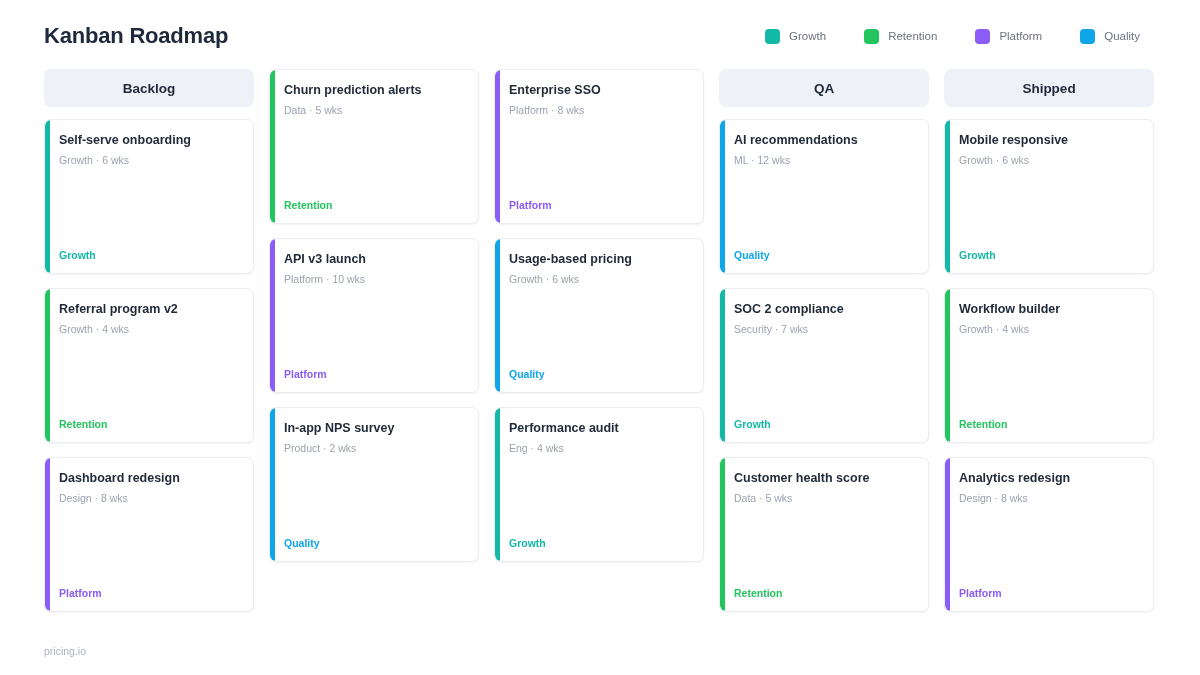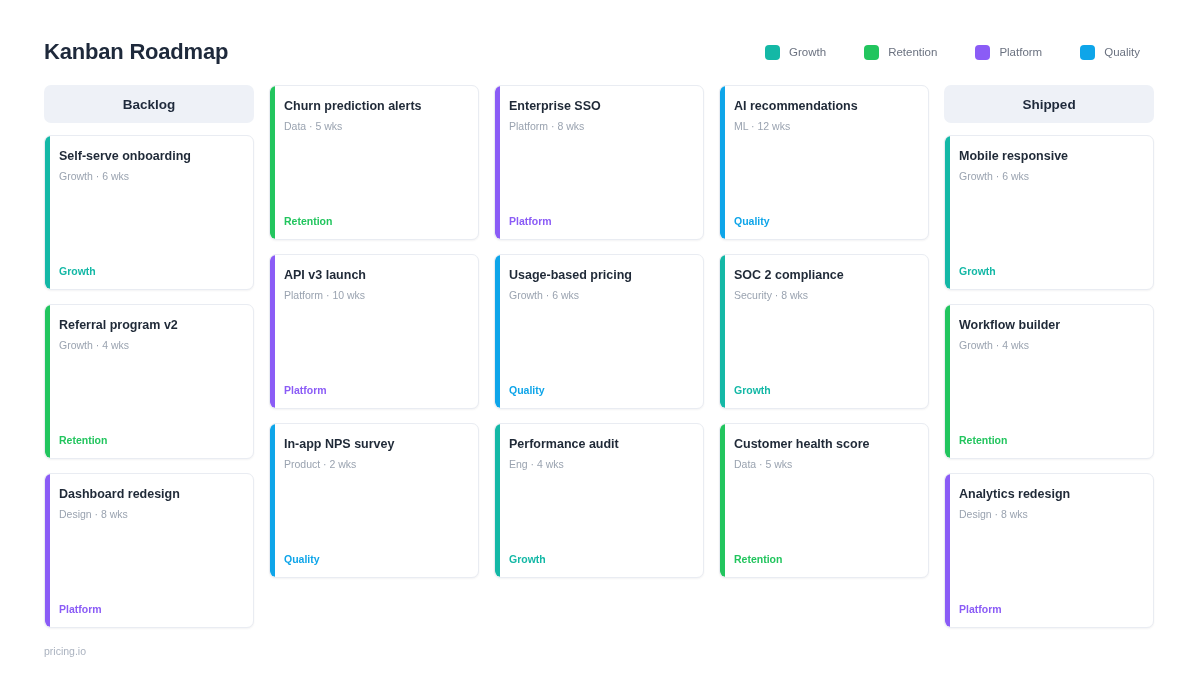--- a/index.html
+++ b/index.html
@@ -13,21 +13,21 @@
     background: #ffffff;
     font-family: "Liberation Sans", sans-serif;
     color: #1f2937;
     overflow: hidden;
   }
   .board {
     position: relative;
     width: 1200px;
     height: 675px;
     box-sizing: border-box;
-    padding: 16px 44px;
+    padding: 0 44px;
   }
 
   
   .topbar {
     display: flex;
     align-items: center;
     justify-content: space-between;
     height: 58px;
     padding-top: 14px;
     box-sizing: border-box;
@@ -233,31 +233,32 @@
         </div>
         <div class="card">
           <div class="card-accent" style="background: rgb(20, 184, 166);"></div>
           <div class="card-title">Performance audit</div>
           <div class="card-meta">Eng · 4 wks</div>
           <div class="card-spacer"></div>
           <div class="card-tag" style="color: rgb(20, 184, 166);">Growth</div>
         </div>
       </div>
       <div class="column">
+        <div class="column-header">QA</div>
         <div class="card">
           <div class="card-accent" style="background: rgb(14, 165, 233);"></div>
           <div class="card-title">AI recommendations</div>
           <div class="card-meta">ML · 12 wks</div>
           <div class="card-spacer"></div>
           <div class="card-tag" style="color: rgb(14, 165, 233);">Quality</div>
         </div>
         <div class="card">
           <div class="card-accent" style="background: rgb(20, 184, 166);"></div>
           <div class="card-title">SOC 2 compliance</div>
-          <div class="card-meta">Security · 8 wks</div>
+          <div class="card-meta">Security · 7 wks</div>
           <div class="card-spacer"></div>
           <div class="card-tag" style="color: rgb(20, 184, 166);">Growth</div>
         </div>
         <div class="card">
           <div class="card-accent" style="background: rgb(34, 197, 94);"></div>
           <div class="card-title">Customer health score</div>
           <div class="card-meta">Data · 5 wks</div>
           <div class="card-spacer"></div>
           <div class="card-tag" style="color: rgb(34, 197, 94);">Retention</div>
         </div>

